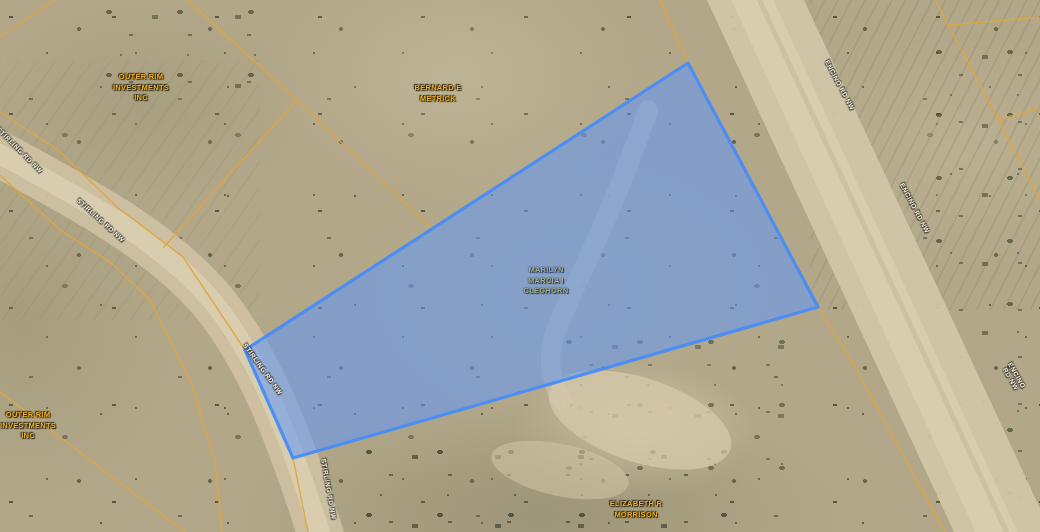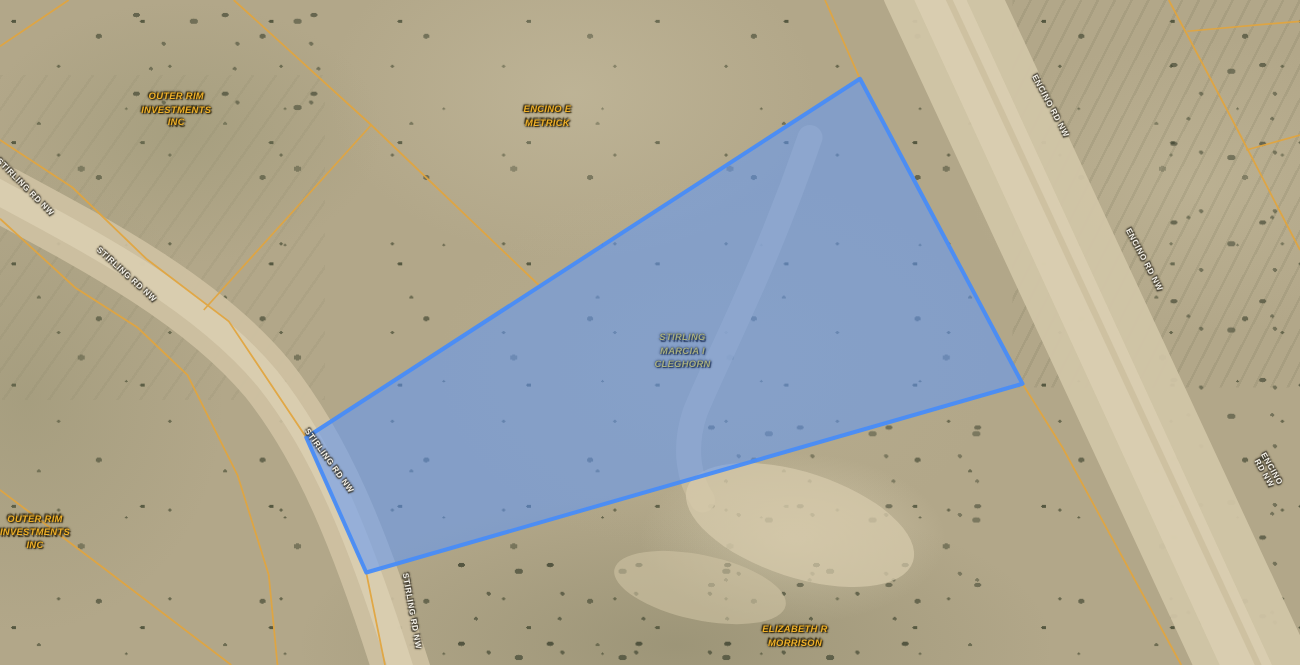--- a/index.html
+++ b/index.html
@@ -54,21 +54,20 @@
     background:repeating-linear-gradient(125deg, rgba(100,100,72,.12) 0 2px, rgba(100,100,72,0) 2px 15px);
   }
   svg.mapgeo{position:absolute;inset:0;}
   
   .lbl{position:absolute;transform:translate(-50%,-50%);text-align:center;
        white-space:pre-line;pointer-events:none;}
   .owner{
     font-size:7.5px;font-weight:bold;letter-spacing:.25px;line-height:1.4;
     color:#eeb02b;
     text-shadow:0 0 1px #2e2305,0 0 2px #2e2305,1px 1px 1px rgba(40,30,5,.95),-1px -1px 1px rgba(40,30,5,.9);
-    font-style:italic;
   }
   .owner.muted{
     color:#a9b083;
     text-shadow:0 0 1px rgba(25,45,85,.9),0 0 2px rgba(25,45,85,.8),1px 1px 1px rgba(20,40,80,.85);
   }
   .road{
     font-size:6.5px;font-weight:bold;letter-spacing:.55px;
     color:#f6f3ea;
     text-shadow:0 0 1px #3c372c,0 0 2px #3c372c,1px 1px 1px rgba(50,46,36,.95),-1px -1px 1px rgba(50,46,36,.85);
   }
@@ -116,23 +115,23 @@
       <polyline points="950,25 1040,17"></polyline>
       <polyline points="997,120 1040,108"></polyline>
     </g>
 
     <polygon points="688,63 818,307 293,458 245,350" stroke-width="3.2" stroke-linejoin="round" fill="rgba(94,152,250,0.55)" stroke="rgba(72,140,248,0.95)"></polygon>
   </svg>
 
   <div class="lbl owner" style="left:141px;top:88px;">OUTER RIM
 INVESTMENTS
 INC</div>
-  <div class="lbl owner" style="left:438px;top:93px;">ENCINO E
+  <div class="lbl owner" style="left:438px;top:93px;">BERNARD E
 METRICK</div>
-  <div class="lbl owner muted" style="left:546px;top:281px;">STIRLING
+  <div class="lbl owner muted" style="left:546px;top:281px;">MARILYN
 MARCIA I
 CLEGHORN</div>
   <div class="lbl owner" style="left:28px;top:426px;">OUTER RIM
 INVESTMENTS
 INC</div>
   <div class="lbl owner" style="left:636px;top:485px;margin-top:24px;">ELIZABETH R
 MORRISON</div>
 
   <div class="lbl road" style="left:20px;top:150px;transform:translate(-50%,-50%) rotate(45deg);">STIRLING RD NW</div>
   <div class="lbl road" style="left:101px;top:220px;transform:translate(-50%,-50%) rotate(42deg);">STIRLING RD NW</div>

